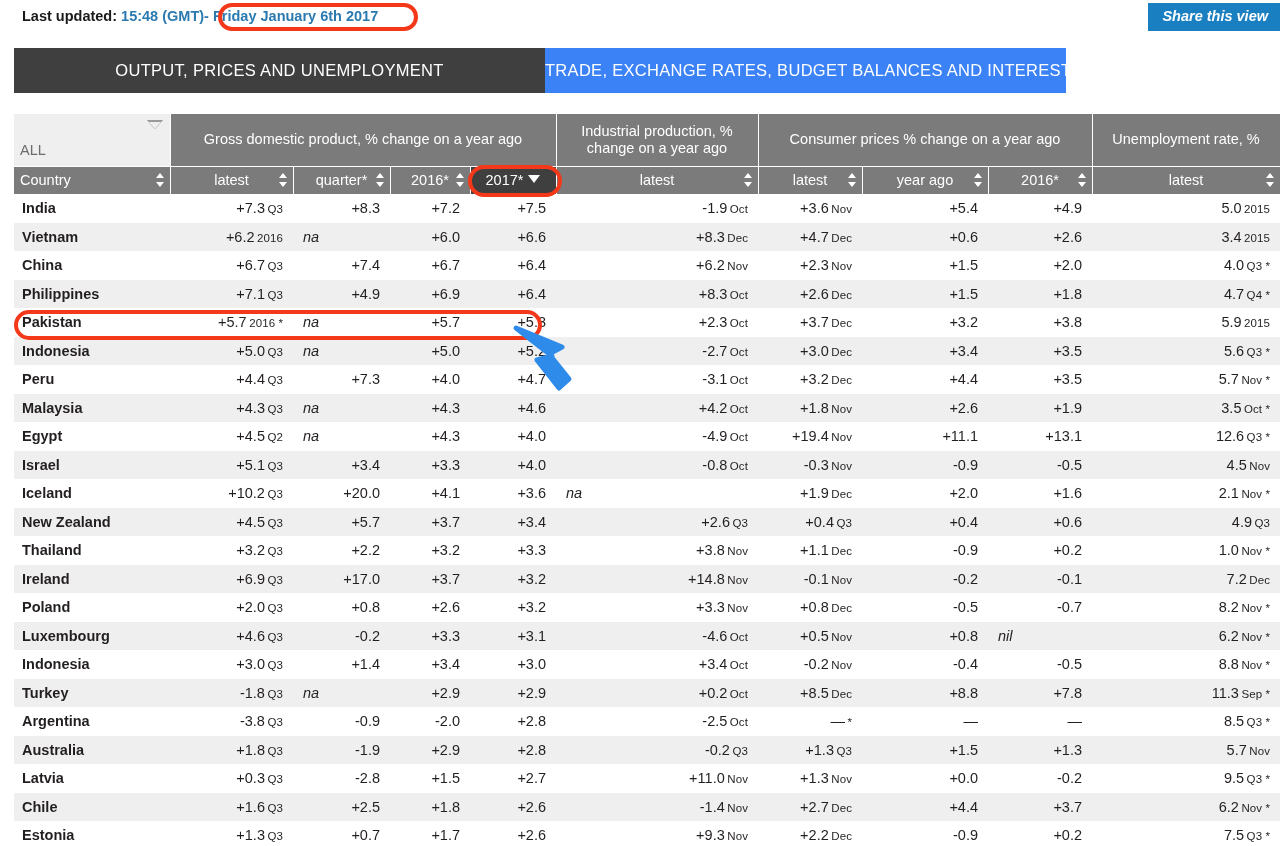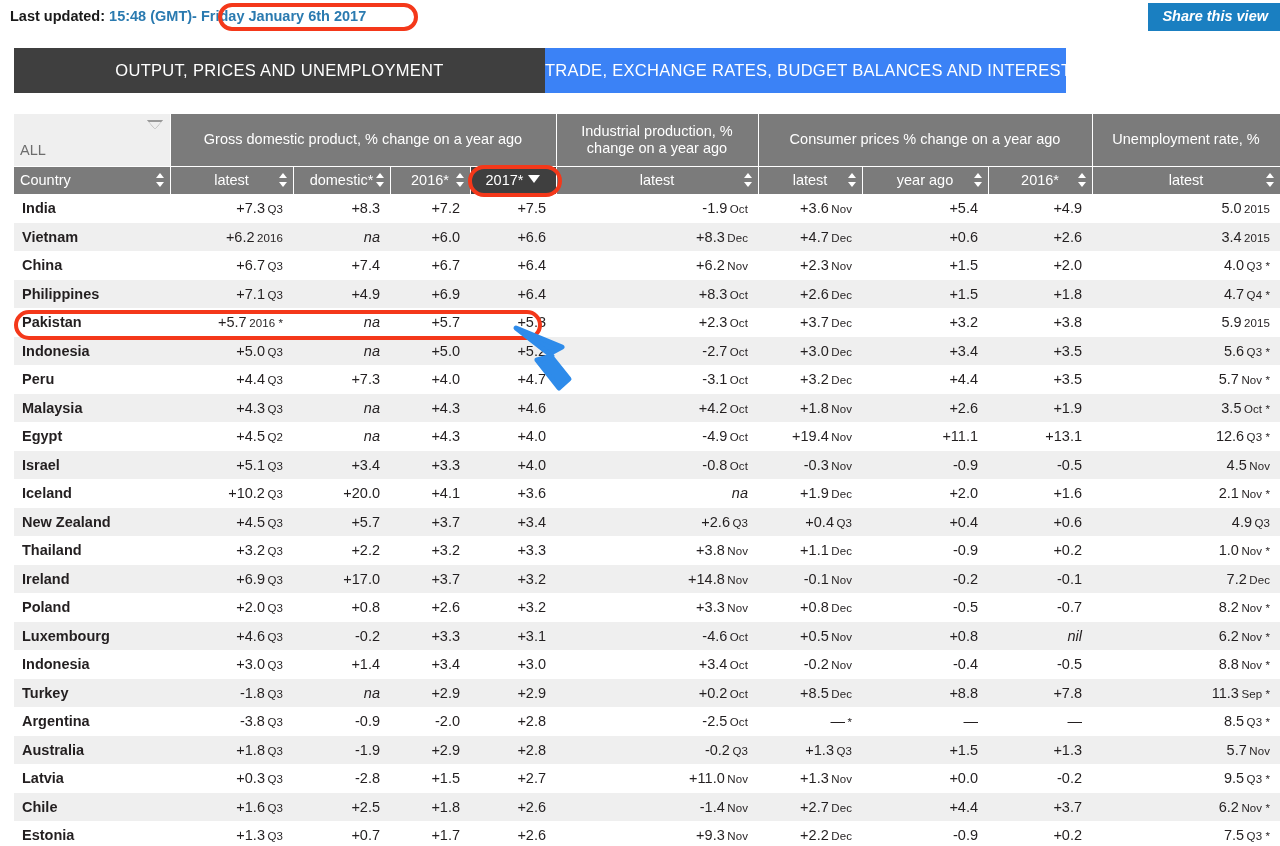--- a/index.html
+++ b/index.html
@@ -10,21 +10,21 @@
     font-family: "Liberation Sans", sans-serif;
     overflow: hidden;
   }
   #root { position: relative; width: 1280px; height: 846px; }
 
   
   .topbar {
     position: absolute; left: 0; top: 0; width: 1280px; height: 32px;
   }
   .lastupd {
-    position: absolute; left: 10px; top: 8px;
+    position: absolute; left: 22px; top: 8px;
     font-size: 14.5px; font-weight: bold; color: #1a1a1a;
     white-space: nowrap;
   }
   .lastupd .lbl { color: #1a1a1a; font-weight: bold; }
   .lastupd .tm  { color: #2a7ab0; font-weight: bold; }
   .lastupd .dash { color: #2a7ab0; font-weight: bold; }
   .lastupd .dt  { color: #2a7ab0; font-weight: bold; }
 
   .share-btn {
     position: absolute; right: 0px; top: 3px;
@@ -168,21 +168,21 @@
     text-align: right;
     color: #231f20;
     border-bottom: 1px solid #ffffff;
     white-space: nowrap;
     font-size: 14.5px;
   }
   tbody td.country {
     text-align: left; font-weight: bold; padding-left: 8px;
     color: #231f20;
   }
-  tbody td.ctr { text-align: right; }
+  tbody td.ctr { text-align: left; }
   .per { font-size: 11.5px; margin-left: 2.5px; letter-spacing: .1px; }
   .na { font-style: italic; }
 
   
   .anno { position: absolute; pointer-events: none; }
   .ring {
     position: absolute;
     border: 4px solid #f4381a;
     border-radius: 22px;
   }
@@ -245,21 +245,21 @@
               </span>
           </th>
           <th>
             <span>latest</span>
             <span class="sortarrows">
                 <i class="up"></i>
                 <i class="dn"></i>
               </span>
           </th>
           <th>
-            <span>domestic*</span>
+            <span>quarter*</span>
             <span class="sortarrows">
                 <i class="up"></i>
                 <i class="dn"></i>
               </span>
           </th>
           <th>
             <span>2016*</span>
             <span class="sortarrows">
                 <i class="up"></i>
                 <i class="dn"></i>

